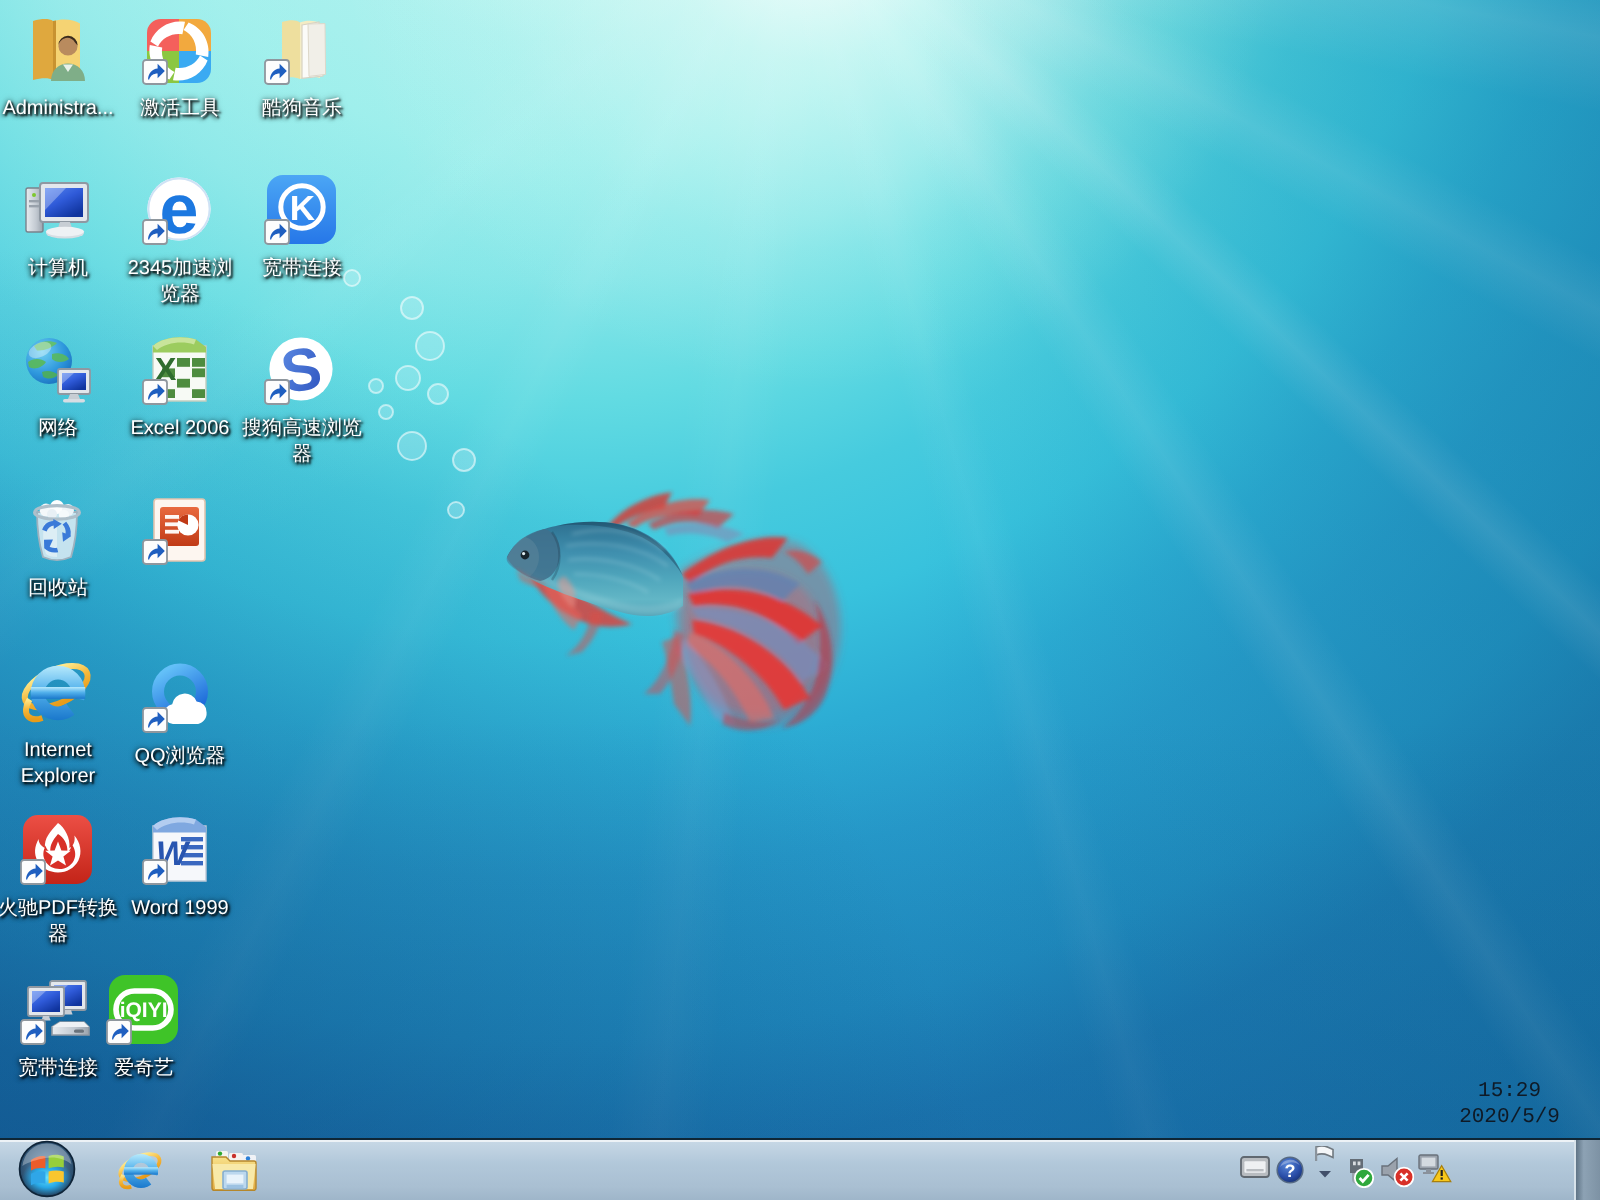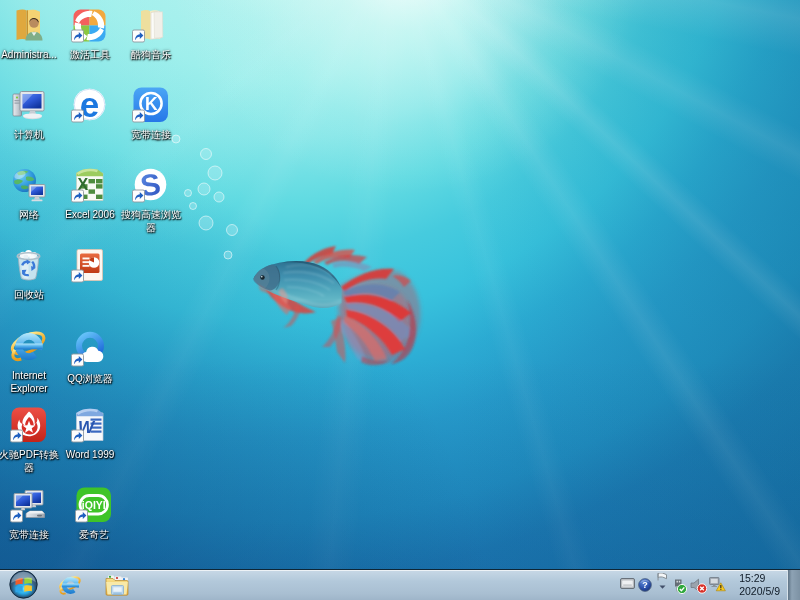--- a/index.html
+++ b/index.html
@@ -7,22 +7,22 @@
 #desk{position:absolute;left:0;top:0;width:800px;height:600px;}
 .iw{position:absolute;width:96px;text-align:center;}
 .iw svg{display:block;margin:0 auto;}
 .lbl{margin-top:2px;padding-top:2px;font-size:10px;line-height:13px;color:#fff;
   text-shadow:0 1px 2px rgba(0,0,0,.95),1px 1px 1px rgba(0,0,0,.85),0 0 3px rgba(0,0,0,.6);}
 #taskbar{position:absolute;left:0;top:570px;width:800px;height:30px;
   background:linear-gradient(#c6d7e5,#b2c8da 35%,#a9bfd2 75%,#9db4c8);
   border-top:1px solid #edf2f6;}
 #tbtop{position:absolute;left:0;top:569px;width:800px;height:1px;background:#0e2636;}
 .tb{position:absolute;}
-#clock{position:absolute;right:20px;top:572px;text-align:left;color:#0f1a26;
-  font-size:10.5px;line-height:12.5px;}
+#clock{position:absolute;right:20px;top:540px;text-align:center;color:#0f1a26;
+  font-size:10.5px;line-height:12.5px;font-family:Liberation Mono, monospace;}
 #showdesk{position:absolute;left:787px;top:570px;width:13px;height:30px;
   background:linear-gradient(90deg,#5f7486,#8da2b4 30%,#7b90a2);border-left:1px solid #d7e2ea;}
 </style>
 </head>
 <body>
 <svg id="desk" width="800" height="600" viewBox="0 0 800 600">
 <defs>
 <radialGradient id="bgMain" cx="280" cy="-140" r="1000" gradientUnits="userSpaceOnUse">
   <stop offset="0" stop-color="#ffffff"></stop>
   <stop offset="0.04" stop-color="#eefefa"></stop>
@@ -379,20 +379,21 @@
 <div class="lbl">激活工具</div>
 </div>
 
 <div class="iw" style="left:42px;top:87px">
 <svg width="40" height="37" viewBox="0 0 40 37">
  <circle cx="19.5" cy="17.5" r="15.8" fill="#fff"></circle>
  <circle cx="19.5" cy="17.5" r="15.3" fill="none" stroke="#cfe2f5" stroke-width="1"></circle>
  <text x="19.5" y="29.5" font-size="35" font-weight="bold" fill="#1c78e0" text-anchor="middle" font-family="Liberation Sans,sans-serif">e</text>
  <use href="#scut" x="1" y="22.5"></use>
 </svg>
+<div class="lbl">2345加速浏<br>览器</div>
 </div>
 
 <div class="iw" style="left:42px;top:167px">
 <svg width="40" height="37" viewBox="0 0 40 37">
  <path d="M6.5,6 H33 V33.5 H6.5 Z" fill="#f7faf5" stroke="#c3cec0" stroke-width="0.7"></path>
  <path d="M6.5,6 C11.5,1.6 20.5,0.6 28,2.8 L33,6.5 L33,9.2 L6.5,9.2 Z" fill="#9ccc5f"></path>
  <path d="M6.5,6 C11.5,1.6 20.5,0.6 28,2.8 L27,5.2 C21,3.3 13,4.3 8.5,8 Z" fill="#c8e49a"></path>
  <g fill="#4e8c3f">
   <rect x="18.5" y="12" width="6.5" height="4.4"></rect>
           <rect x="26" y="12" width="6.5" height="4.4"></rect>
@@ -440,21 +441,21 @@
           <rect x="20.5" y="15.5" width="11" height="2.2"></rect>
   <rect x="20.5" y="19.5" width="11" height="2.2"></rect>
           <rect x="20.5" y="23.5" width="11" height="2.2"></rect>
  </g>
  <text x="8" y="25.5" font-size="17" font-weight="bold" font-style="italic" fill="#2855b0" font-family="Liberation Sans,sans-serif">W</text>
  <use href="#scut" x="1" y="22.5"></use>
 </svg>
 <div class="lbl">Word 1999</div>
 </div>
 
-<div class="iw" style="left:46px;top:487px">
+<div class="iw" style="left:24px;top:487px">
 <svg width="40" height="37" viewBox="0 0 40 37">
  <rect x="2.5" y="0.5" width="34.5" height="34.5" rx="8" fill="#3fc428"></rect>
  <rect x="6" y="8.5" width="27.5" height="18.5" rx="9.2" fill="none" stroke="#fff" stroke-width="2.8"></rect>
  <text x="19.8" y="21.5" font-size="10.5" font-weight="bold" fill="#fff" text-anchor="middle" font-family="Liberation Sans,sans-serif">iQIYI</text>
  <use href="#scut" x="1" y="22.5"></use>
 </svg>
 <div class="lbl">爱奇艺</div>
 </div>
 
 <div class="iw" style="left:103px;top:7px">

